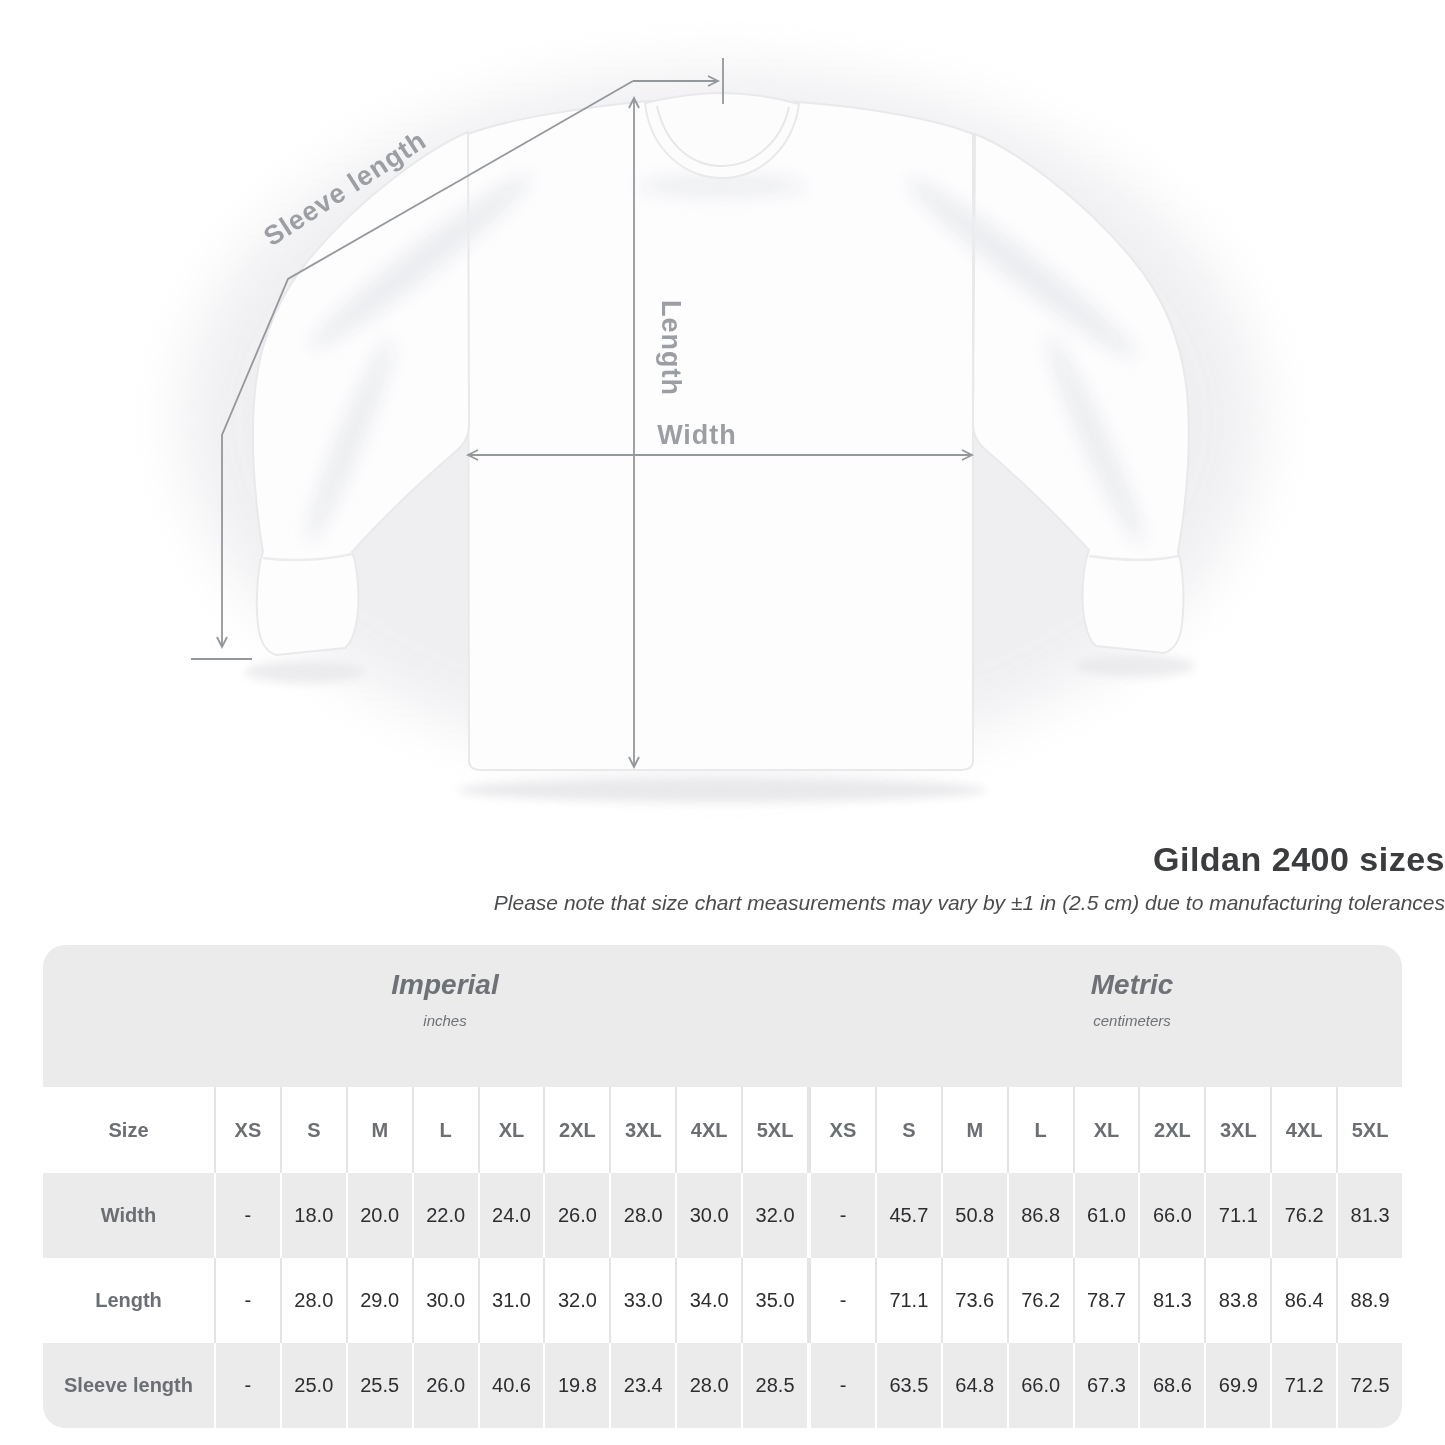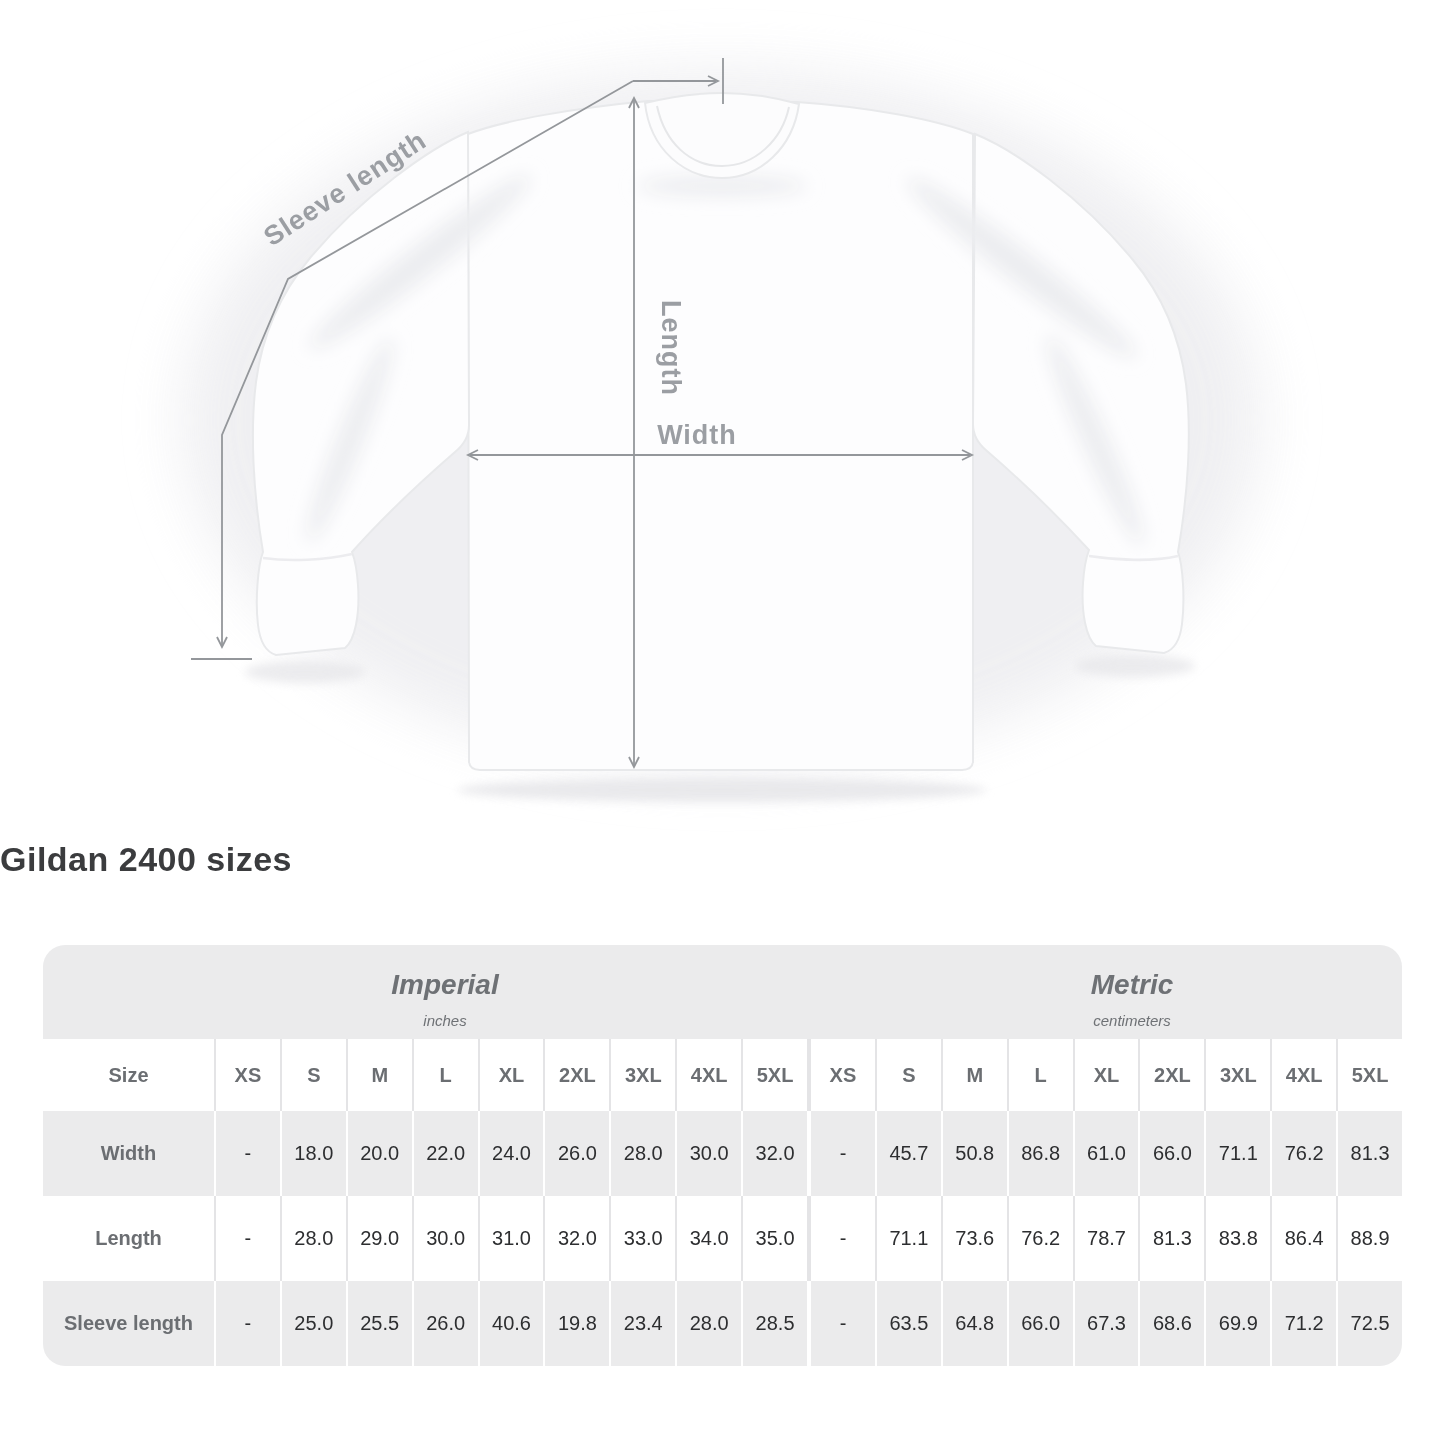--- a/index.html
+++ b/index.html
@@ -2,44 +2,44 @@
 <html><head>
 <meta charset="utf-8">
 <style>
   html,body{margin:0;padding:0;background:#ffffff;}
   body{
     width:1445px;height:1445px;position:relative;overflow:hidden;
     font-family:"Liberation Sans","DejaVu Sans",sans-serif;
     -webkit-font-smoothing:antialiased;
   }
   .diagram-wrap{position:absolute;left:0;top:0;width:1445px;height:835px;}
-  .caption{position:absolute;left:0;top:840px;width:1445px;text-align:left;}
+  .caption{position:absolute;left:0;top:840px;width:1445px;text-align:right;}
   .caption h1{margin:0 0 12px 0;font-size:34px;font-weight:bold;color:#3b3c3e;letter-spacing:.5px;}
   .caption p{margin:0;font-size:21px;font-style:italic;color:#4b4c4e;}
 
   .size-table{position:absolute;left:43px;top:945px;width:1359px;}
-  .band{height:94px;background:#ebebec;border-radius:22px 22px 0 0;position:relative;}
+  .band{height:142px;background:#ebebec;border-radius:22px 22px 0 0;position:relative;}
   .unit-group{position:absolute;top:24px;transform:translateX(-50%);text-align:center;}
   .unit-group .u-label{font-size:28px;font-weight:bold;font-style:italic;color:#6e7175;}
   .unit-group .u-sub{margin-top:11px;font-size:15px;font-style:italic;color:#6e7175;}
   .ug-imperial{left:402px;}
   .ug-metric{left:1055px;margin-left:34px;}
 
   .row{display:flex;height:85px;}
   .row .c{
     flex:1 1 0;display:flex;align-items:center;justify-content:center;
     font-size:20px;color:#2d2e30;border-right:2px solid var(--sep);
     white-space:nowrap;
   }
   .row .c.label{flex:0 0 171px;font-weight:bold;color:#6b6e72;}
   .row .c.thick{border-right-width:4px;}
   .row .c.end{border-right:none;}
   .row.white{background:#ffffff;--sep:#e4e4e6;}
   .row.gray{background:#ebebec;--sep:#ffffff;}
-  .row.sizes{height:72px;--sep:#e4e4e6;background:#ffffff;}
+  .row.sizes{height:86px;--sep:#e4e4e6;background:#ffffff;}
   .row.sizes .c{font-weight:bold;color:#6b6e72;}
   .row.last{border-radius:0 0 22px 22px;overflow:hidden;}
 
   svg text{font-family:"Liberation Sans","DejaVu Sans",sans-serif;}
   .m-label{fill:#9b9ea3;font-size:27px;font-weight:bold;letter-spacing:1px;}
 </style>
 </head>
 <body>
 
 <div class="diagram-wrap">
@@ -104,20 +104,21 @@
   </g>
 
   <text class="m-label" x="350" y="196" text-anchor="middle" transform="rotate(-33 350 196)">Sleeve length</text>
   <text class="m-label" x="662" y="348" text-anchor="middle" transform="rotate(90 662 348)">Length</text>
   <text class="m-label" x="697" y="444" text-anchor="middle">Width</text>
 </svg>
 </div>
 
 <div class="caption">
   <h1>Gildan 2400 sizes</h1>
+  <p>Please note that size chart measurements may vary by ±1 in (2.5 cm) due to manufacturing tolerances</p>
 </div>
 
 <div class="size-table">
   <div class="band">
     <div class="unit-group ug-imperial">
       <div class="u-label">Imperial</div>
       <div class="u-sub">inches</div>
     </div>
     <div class="unit-group ug-metric">
       <div class="u-label">Metric</div>

